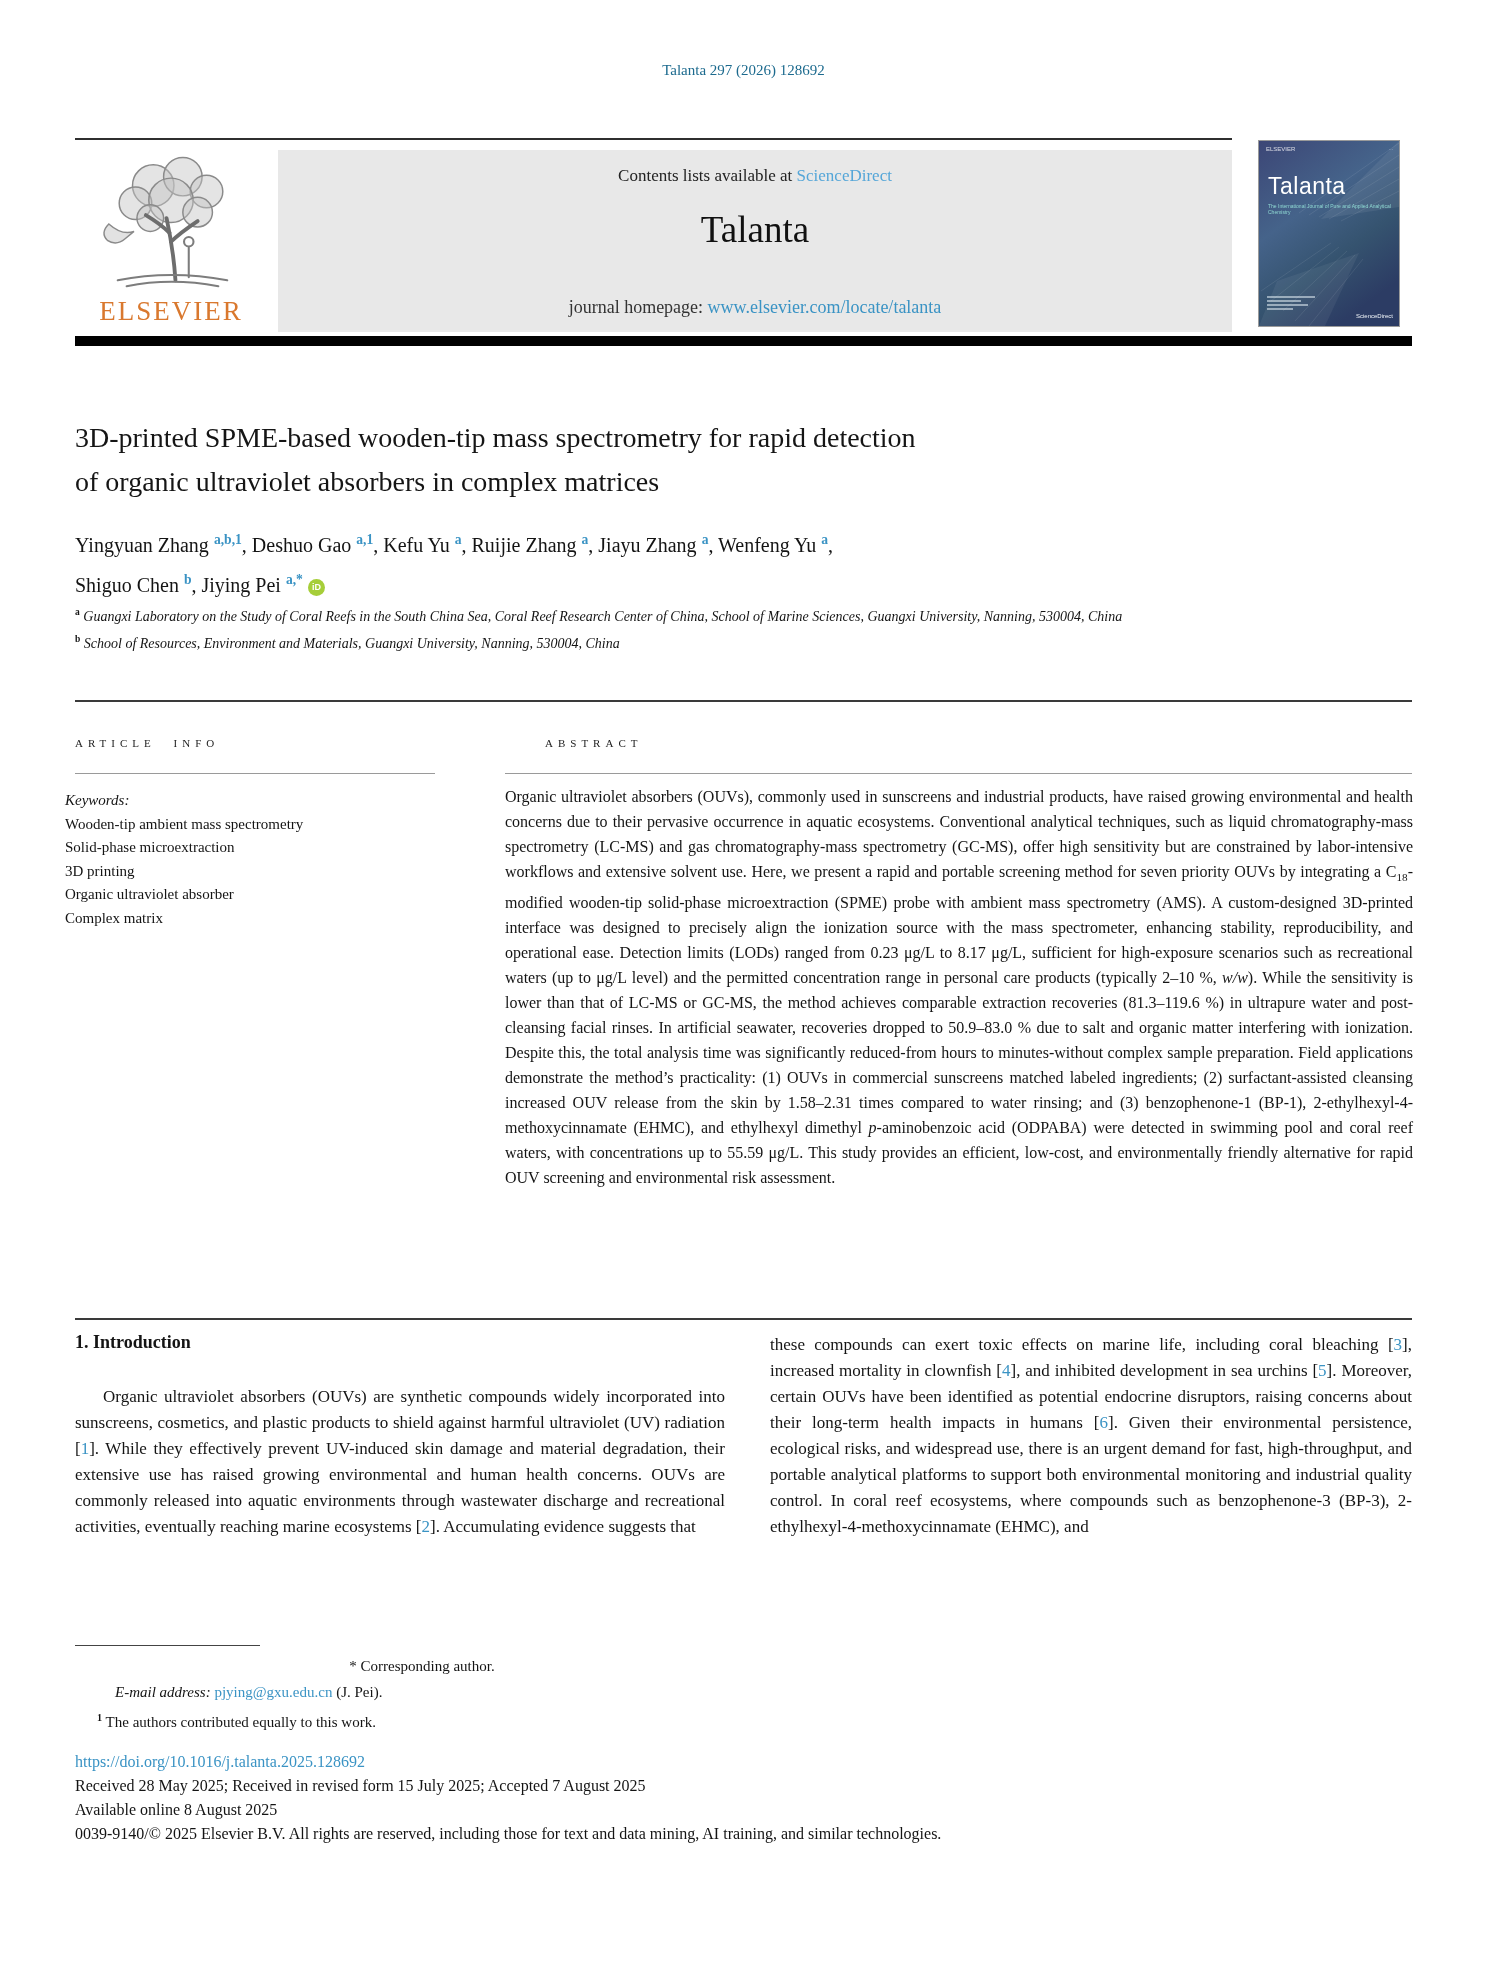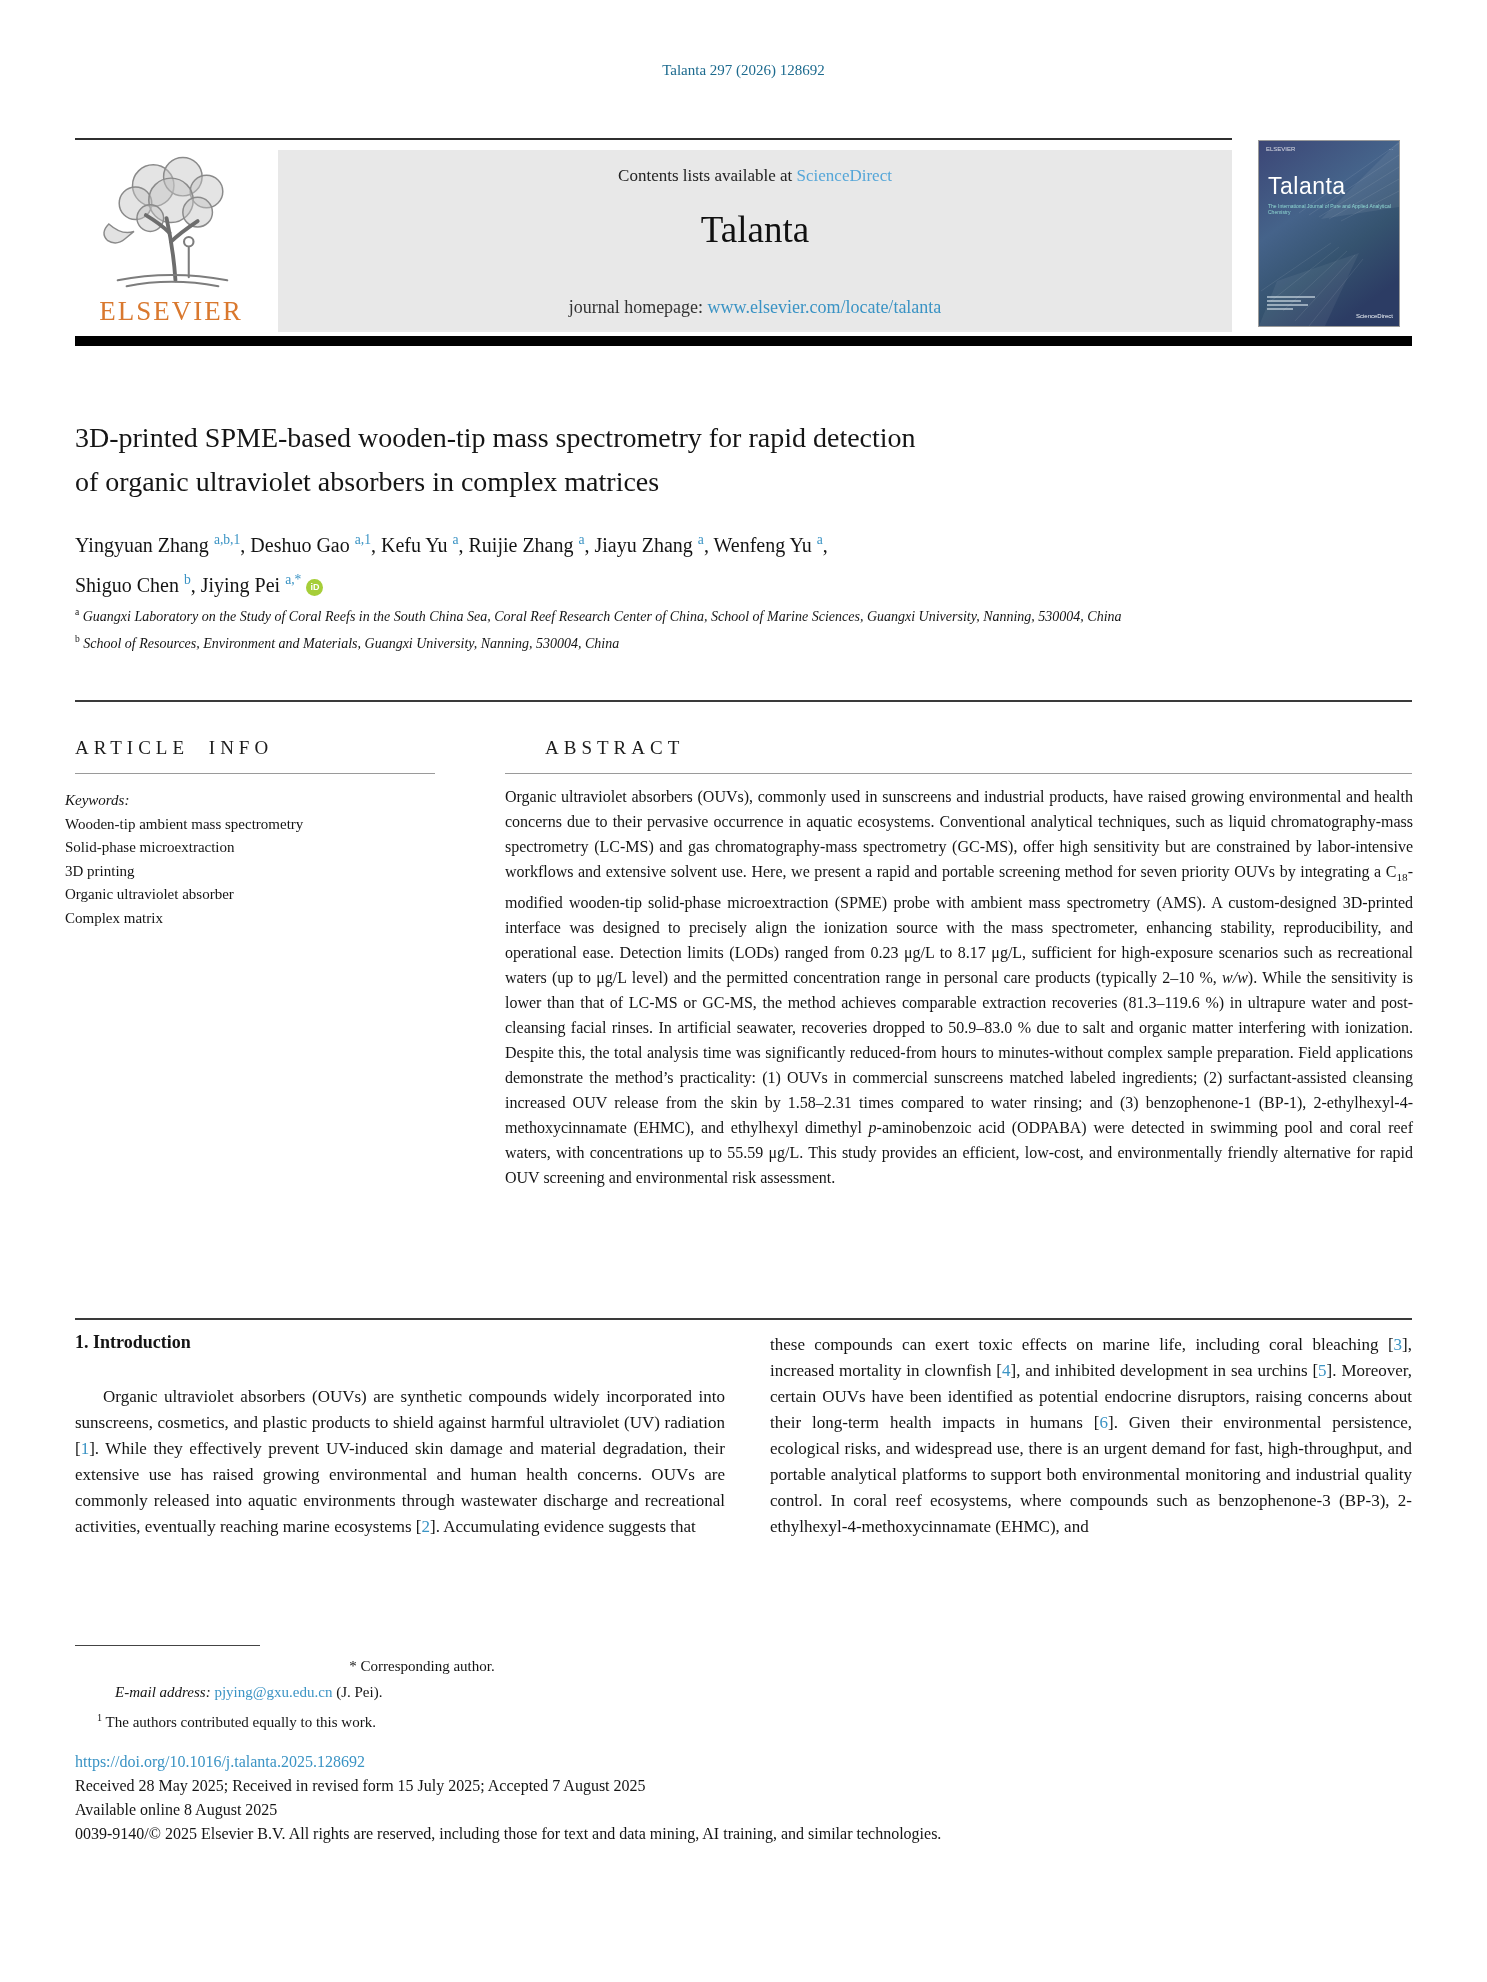--- a/index.html
+++ b/index.html
@@ -29,27 +29,27 @@
   #cover-editors div{height:2px;background:rgba(230,240,245,.55);margin-bottom:2px;}
   #cover-sd{position:absolute;bottom:7px;right:6px;color:#f2f6fa;font-size:6px;font-family:"Liberation Sans",sans-serif;}
   #black-bar{position:absolute;left:75px;top:336px;width:1337px;height:10px;background:#000;}
   
   #article-title{position:absolute;left:75px;top:416px;width:1280px;font-size:28px;line-height:44px;color:#151515;}
   #authors{position:absolute;left:75px;top:522px;width:1310px;font-size:20px;line-height:35px;}
   #authors .seg-sup{color:#3a93c4;}
   #orcid-icon{display:inline-block;width:17px;height:17px;border-radius:50%;background:#a6ce39;color:#fff;font-family:"Liberation Sans",sans-serif;font-size:9px;font-weight:bold;text-align:center;line-height:17px;vertical-align:2px;margin-left:5px;}
   #affiliations{position:absolute;left:75px;top:601px;width:1300px;font-size:14px;line-height:23px;}
   .affil-text{font-style:italic;}
-  .seg-sup{vertical-align:super;font-size:68%;}
+  .seg-sup{vertical-align:super;font-size:68%;font-weight:bold;}
   .seg-sub{vertical-align:sub;font-size:70%;}
   .seg-it{font-style:italic;}
   .seg-link{color:#3a93c4;}
   
   #rule-info-top{left:75px;top:700px;width:1337px;height:2px;background:#3a3a3a;}
-  .col-heading{position:absolute;top:737px;font-size:19px;letter-spacing:5px;word-spacing:10px;color:#1c1c1c;}
+  .col-heading{position:absolute;top:737px;font-size:11px;letter-spacing:5px;word-spacing:10px;color:#1c1c1c;}
   #info-heading{left:75px;}
   #abstract-heading{left:505px;margin-left:40px;}
   #info-rule{left:75px;top:773px;width:360px;height:1px;background:#9a9a9a;}
   #abstract-rule{left:505px;top:773px;width:907px;height:1px;background:#9a9a9a;}
   #keywords{position:absolute;left:65px;top:789px;width:400px;font-size:15px;line-height:23.5px;}
   #keywords-label{font-style:italic;}
   #abstract-body{position:absolute;left:505px;top:784px;width:908px;font-size:16px;line-height:25px;text-align:justify;}
   
   #rule-mid{left:75px;top:1318px;width:1337px;height:2px;background:#3a3a3a;}
   #intro-heading{position:absolute;left:75px;top:1332px;font-size:18px;font-weight:bold;}

